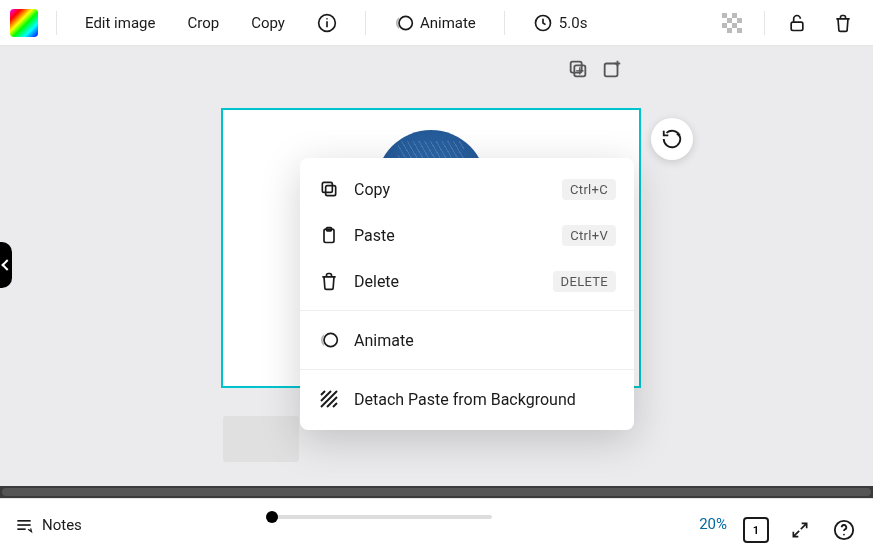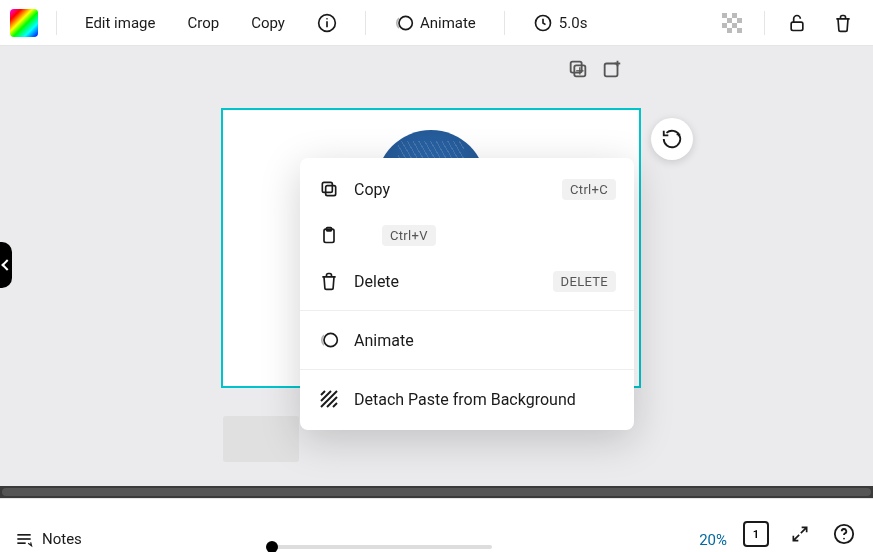--- a/index.html
+++ b/index.html
@@ -25,21 +25,21 @@
   .hscroll{position:absolute;left:0;right:0;bottom:0;height:12px;background:#3a3a3a;}
   .hscroll .track{position:absolute;left:2px;right:2px;top:2px;bottom:2px;background:#555;border-radius:4px;}
   
   .ctx{position:absolute;left:300px;top:112px;width:334px;background:#fff;border-radius:8px;box-shadow:0 10px 40px rgba(0,0,0,.18);padding:8px 0;}
   .ctx-item{display:flex;align-items:center;gap:14px;padding:12px 18px;font-size:16px;color:#1a1a1a;cursor:pointer;}
   .ctx-item .lbl{flex:1;}
   .ctx-short{font-size:13px;color:#555;background:#f1f1f1;padding:3px 8px;border-radius:4px;letter-spacing:.3px;margin-left:28px;}
   .ctx-sep{height:1px;background:#eee;margin:6px 0;}
   .ctx-icon{width:22px;height:22px;display:flex;align-items:center;justify-content:center;flex:none;}
   
-  .footer{height:54px;border-top:1px solid #e5e5e5;display:flex;align-items:flex-end;padding:3px 14px;gap:14px;}
+  .footer{height:54px;border-top:1px solid #e5e5e5;display:flex;align-items:flex-start;padding:16px 14px;gap:14px;}
   .notes-btn{display:flex;align-items:center;gap:8px;font-size:15px;color:#1a1a1a;cursor:pointer;}
   .zoom-slider{flex:1;display:flex;align-items:center;justify-content:center;position:relative;}
   .zoom-slider .track{height:4px;width:220px;background:#ddd;border-radius:2px;position:relative;}
   .zoom-slider .thumb-dot{position:absolute;left:0;top:50%;transform:translate(-50%,-50%);width:12px;height:12px;border-radius:50%;background:#000;}
   .zoom-pct{font-size:15px;color:#0369a1;min-width:44px;text-align:right;}
   .ft-icon-btn{width:30px;height:30px;display:flex;align-items:center;justify-content:center;border-radius:4px;cursor:pointer;}
   .page-badge{position:relative;width:26px;height:26px;border:2px solid #1a1a1a;border-radius:4px;display:flex;align-items:center;justify-content:center;font-size:11px;font-weight:600;}
   .page-badge::before{content:"";position:absolute;left:-5px;top:-5px;width:26px;height:26px;border:2px solid #1a1a1a;border-radius:4px;background:#fff;z-index:-1;}
 </style>
 </head>
@@ -173,20 +173,21 @@
       <span class="lbl">Copy</span>
       <span class="ctx-short">Ctrl+C</span>
     </div>
     <div class="ctx-item">
       <span class="ctx-icon">
           <svg width="20" height="20" viewBox="0 0 24 24" fill="none" stroke="#1a1a1a" stroke-width="2">
             <rect x="6" y="5" width="12" height="16" rx="2"></rect>
             <rect x="9" y="3" width="6" height="4" rx="1"></rect>
           </svg>
         </span>
+      <span class="lbl">Paste</span>
       <span class="ctx-short">Ctrl+V</span>
     </div>
     <div class="ctx-item">
       <span class="ctx-icon">
           <svg width="20" height="20" viewBox="0 0 24 24" fill="none" stroke="#1a1a1a" stroke-width="2">
             <path d="M4 7h16M9 7V5a2 2 0 0 1 2-2h2a2 2 0 0 1 2 2v2M6 7l1 13a2 2 0 0 0 2 2h6a2 2 0 0 0 2-2l1-13"></path>
           </svg>
         </span>
       <span class="lbl">Delete</span>
       <span class="ctx-short">DELETE</span>

